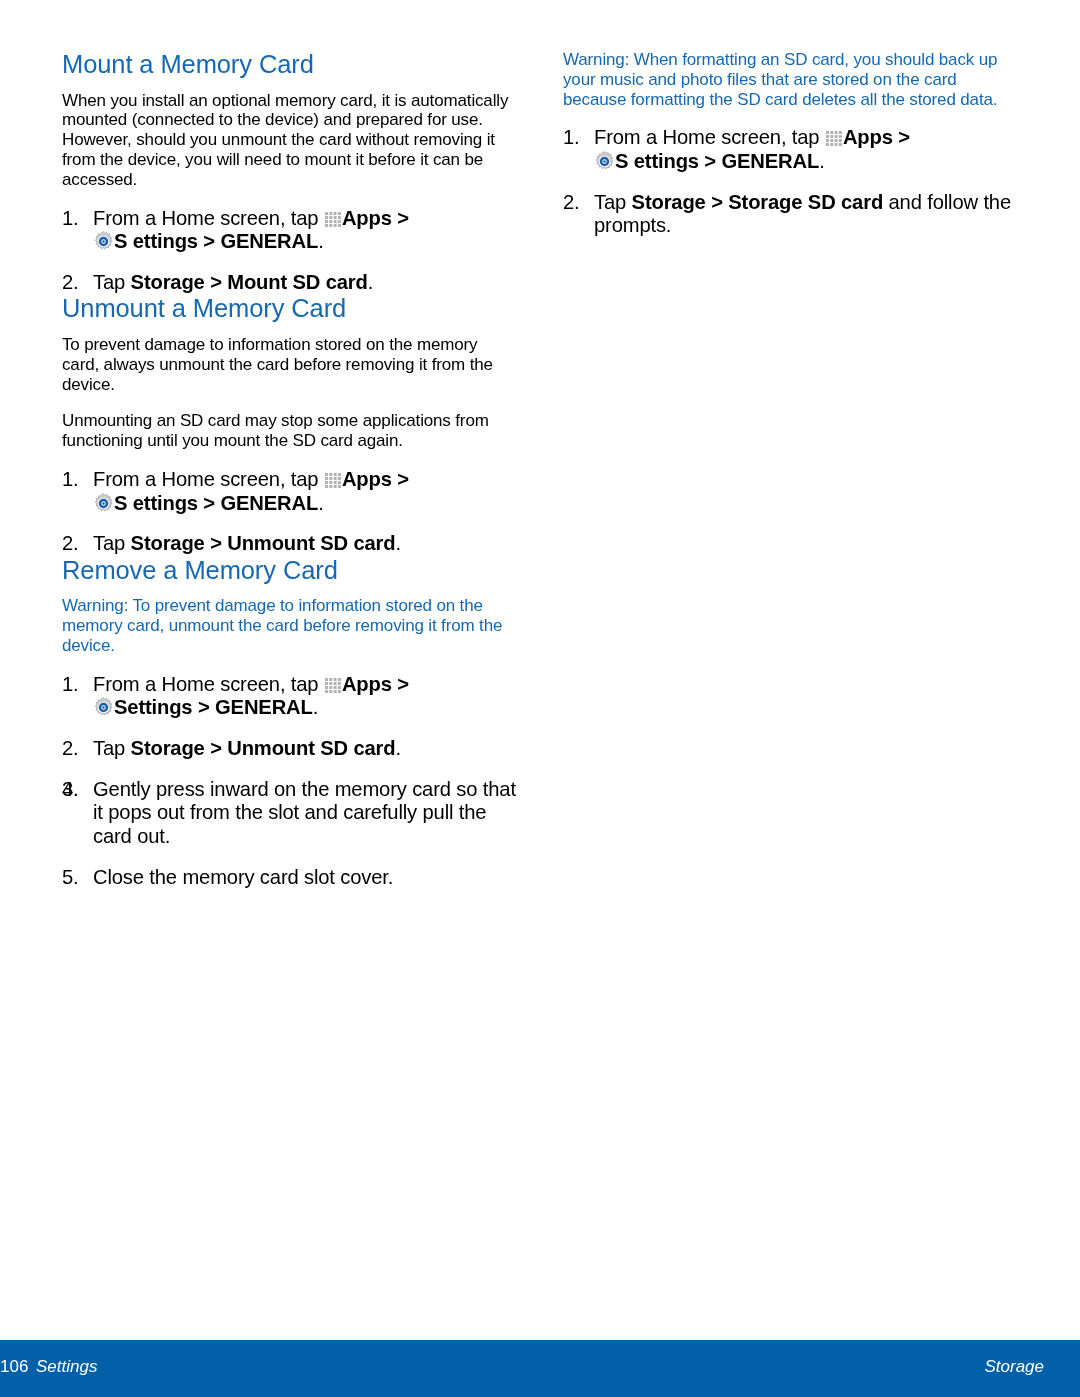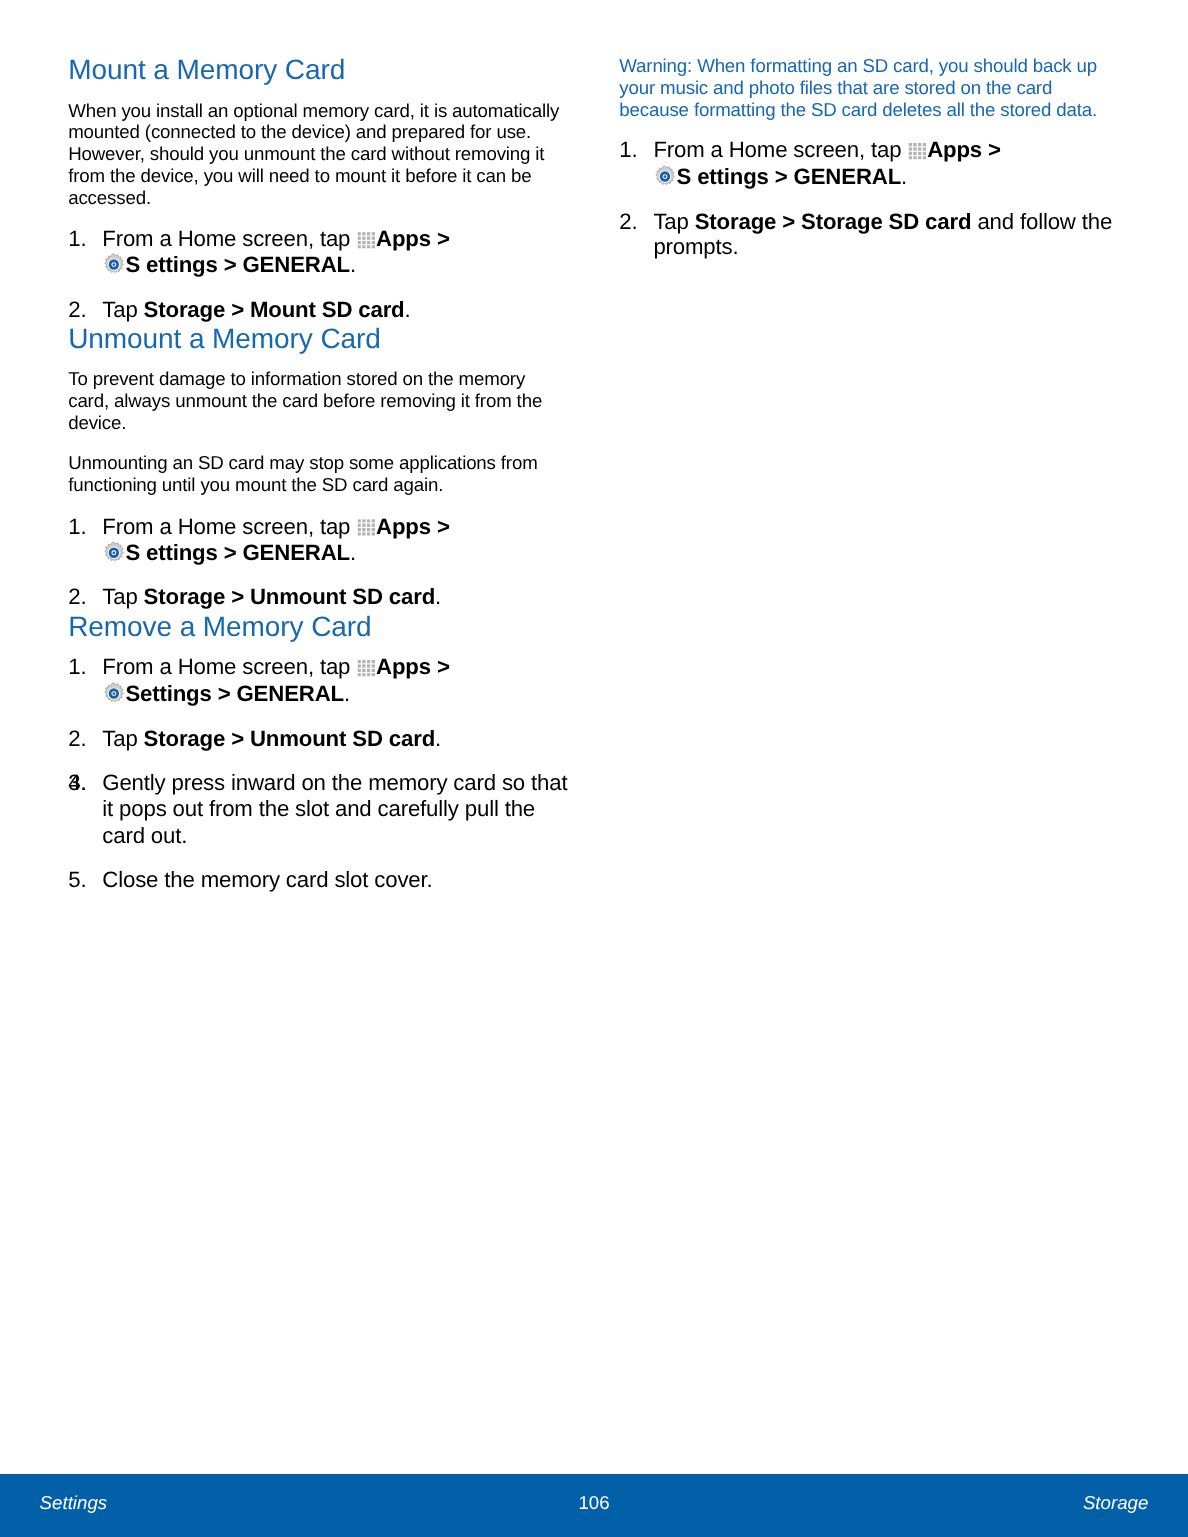--- a/index.html
+++ b/index.html
@@ -124,21 +124,20 @@
     line-height: 1;
     color: #ffffff;
   }
   .footer .f-left {
     left: 36px;
     font-style: italic;
   }
   .footer .f-center {
     left: 0;
     width: 1080px;
-    text-align: center;
     font-style: normal;
   }
   .footer .f-right {
     right: 36px;
     font-style: italic;
   }
 </style>
 </head>
 <body>
 
@@ -217,20 +216,21 @@
                 <circle cx="12" cy="12" r="2.5" fill="#ffffff"></circle>
                 <circle cx="12" cy="12" r="1.4" fill="#1a5fae"></circle>
               </svg></span><b>S ettings</b><b> &gt; </b><b>GENERAL</b><span>.</span>
         </li>
         <li>
           <span class="num">2.</span><span>Tap </span><b>Storage</b><b> &gt; </b><b>Unmount SD card</b><span>.</span>
         </li>
       </ol>
 
       <h2 class="heading spaced-top">Remove a Memory Card</h2>
+      <p class="body warning"><b>Warning</b><span>: To prevent damage to information stored on the memory card, unmount the card before removing it from the device.</span></p>
 
       <ol class="steps">
         <li>
           <span class="num">1.</span><span>From a Home screen, tap </span><span class="apps-icon"><svg width="17" height="15" viewBox="0 0 17 15">
                 <g fill="#b3b3b3">
                   <rect x="0" y="0" width="3" height="3"></rect>
                   <rect x="4.3" y="0" width="3" height="3"></rect>
                   <rect x="8.6" y="0" width="3" height="3"></rect>
                   <rect x="12.9" y="0" width="3" height="3"></rect>
                   <rect x="0" y="4" width="3" height="3"></rect>

